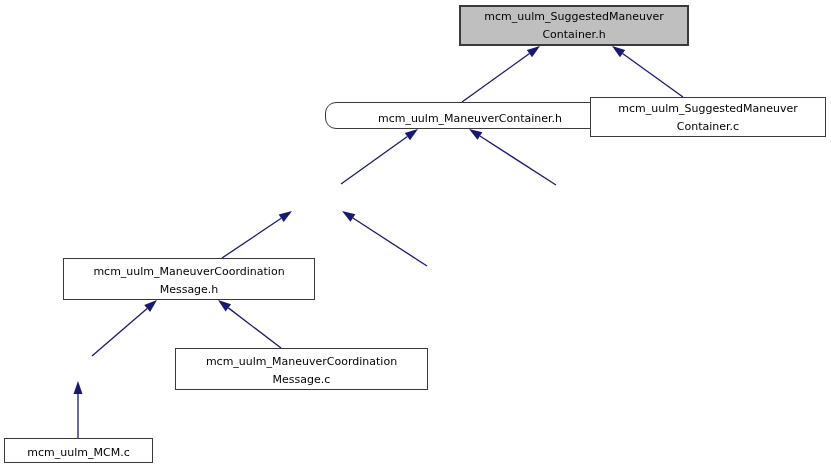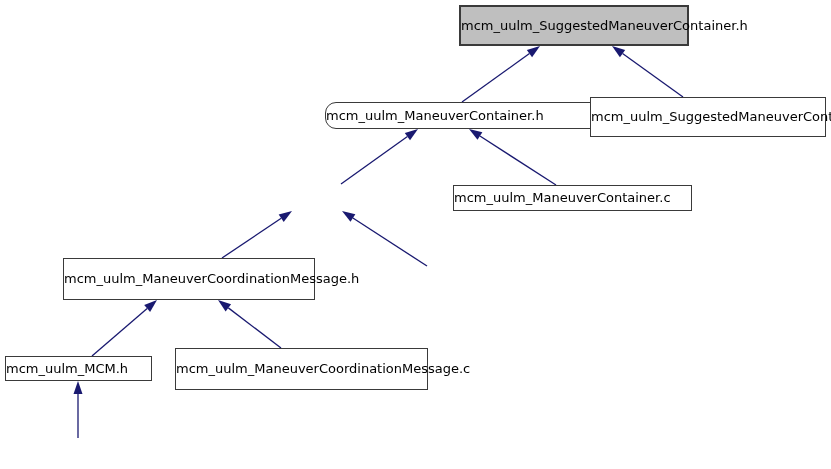--- a/index.html
+++ b/index.html
@@ -27,25 +27,25 @@
     position: absolute;
     left: 0;
     top: 0;
     width: 831px;
     height: 469px;
   }
   .node {
     position: absolute;
     box-sizing: border-box;
     display: flex;
-    flex-direction: row;
+    flex-direction: column;
     align-items: center;
-    justify-content: flex-start;
+    justify-content: flex-end;
     text-align: center;
-    font-size: 13px;
+    font-size: 11px;
     line-height: 18px;
     color: #000000;
     white-space: nowrap;
     border-style: solid;
     border-width: 1.5px;
     cursor: pointer;
   }
   .node.highlight {
     border-width: 2px;
     cursor: default;
@@ -101,28 +101,25 @@
         <span class="node-line">mcm_uulm_SuggestedManeuver</span>
         <span class="node-line">Container.h</span>
       </div>
       <div class="node" style="left: 325px; top: 102px; width: 290px; height: 27px; background: rgb(255, 255, 255); border-color: rgb(58, 58, 58); color: rgb(0, 0, 0); border-radius: 11px;">
         <span class="node-line">mcm_uulm_ManeuverContainer.h</span>
       </div>
       <div class="node" style="left: 590px; top: 97px; width: 236px; height: 40px; background: rgb(255, 255, 255); border-color: rgb(58, 58, 58); color: rgb(0, 0, 0);">
         <span class="node-line">mcm_uulm_SuggestedManeuver</span>
         <span class="node-line">Container.c</span>
       </div>
-      <div class="node" style="left: 453px; top: 185px; width: 239px; height: 26px; background: rgb(255, 255, 255); border-color: rgb(58, 58, 58); color: rgb(0, 0, 0);">
-        <span class="node-line">mcm_uulm_ManeuverContainer.c</span>
-      </div>
       <div class="node" style="left: 63px; top: 258px; width: 252px; height: 42px; background: rgb(255, 255, 255); border-color: rgb(58, 58, 58); color: rgb(0, 0, 0);">
         <span class="node-line">mcm_uulm_ManeuverCoordination</span>
         <span class="node-line">Message.h</span>
-      </div>
-      <div class="node" style="left: 5px; top: 356px; width: 147px; height: 25px; background: rgb(255, 255, 255); border-color: rgb(58, 58, 58); color: rgb(0, 0, 0);">
-        <span class="node-line">mcm_uulm_MCM.h</span>
       </div>
       <div class="node" style="left: 175px; top: 348px; width: 253px; height: 42px; background: rgb(255, 255, 255); border-color: rgb(58, 58, 58); color: rgb(0, 0, 0);">
         <span class="node-line">mcm_uulm_ManeuverCoordination</span>
         <span class="node-line">Message.c</span>
       </div>
+      <div class="node" style="left: 4px; top: 438px; width: 149px; height: 25px; background: rgb(255, 255, 255); border-color: rgb(58, 58, 58); color: rgb(0, 0, 0);">
+        <span class="node-line">mcm_uulm_MCM.c</span>
+      </div>
     </div>
 </div>
 
 </body></html>

